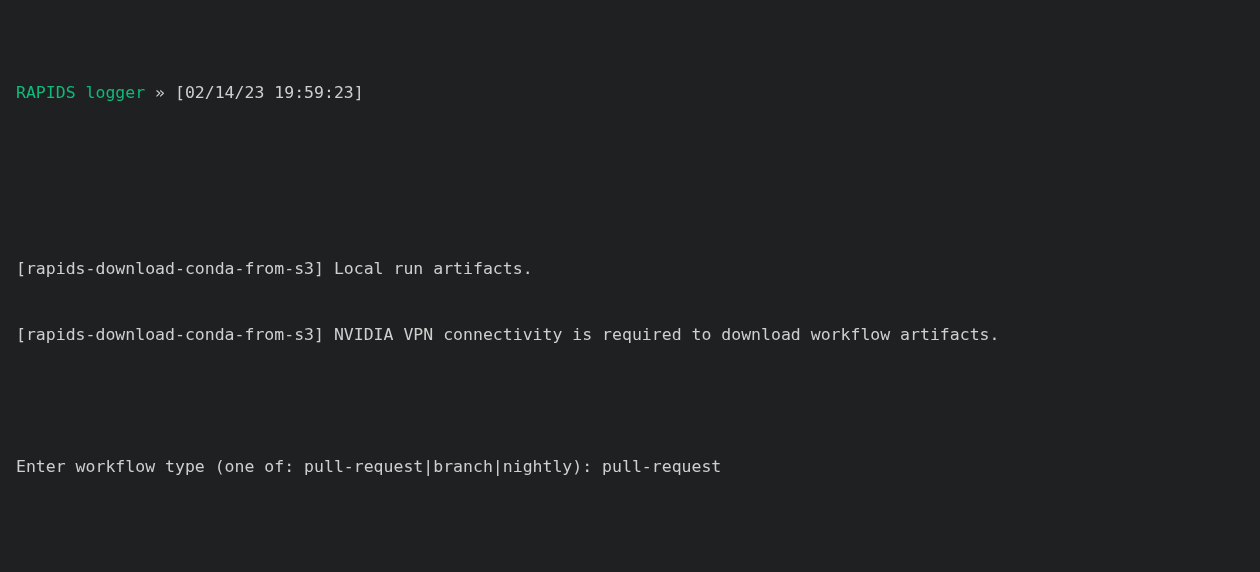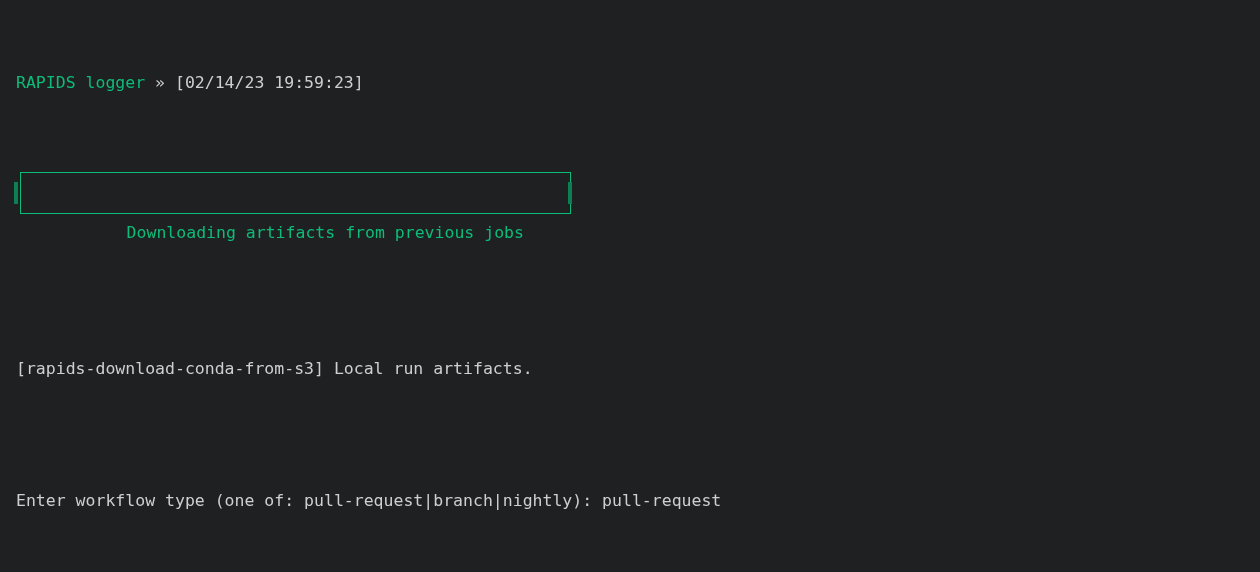--- a/index.html
+++ b/index.html
@@ -17,21 +17,21 @@
   body {
     background: var(--background);
     color: var(--foreground);
     font-family: "DejaVu Sans Mono", "Liberation Mono", monospace;
     font-size: 16.5px;
     line-height: 22px;
   }
   .terminal {
     width: 100%;
     height: 100%;
-    padding: 6px 0 0 16px;
+    padding: 16px 0 0 16px;
     white-space: pre;
   }
   .hdr-line {
     height: 22px;
   }
   .hdr-logger { color: var(--green); }
   .hdr-sep { color: var(--foreground); }
   .hdr-time { color: var(--foreground); }
   .banner-row {
     height: 66px;
@@ -62,28 +62,24 @@
     white-space: pre;
   }
 </style>
 </head>
 <body>
 
 <div class="terminal">
 
   <div class="hdr-line"><span class="hdr-logger">RAPIDS logger</span><span class="hdr-sep"> » </span><span class="hdr-time">[02/14/23 19:59:23]</span></div>
 
-  <div class="banner-row">
-    <div class="banner-box">
-      <span class="banner-tick left"></span><span>Downloading artifacts from previous jobs</span><span class="banner-tick right"></span>
-    </div>
-  </div>
 
   <div class="line"></div>
   <div class="line">[rapids-download-conda-from-s3] Local run artifacts.</div>
+  <div class="line">[rapids-download-conda-from-s3] NVIDIA VPN connectivity is required to download workflow artifacts.</div>
   <div class="line"></div>
   <div class="line">Enter workflow type (one of: pull-request|branch|nightly): pull-request</div>
   
   
   
   
   
   
   
   

